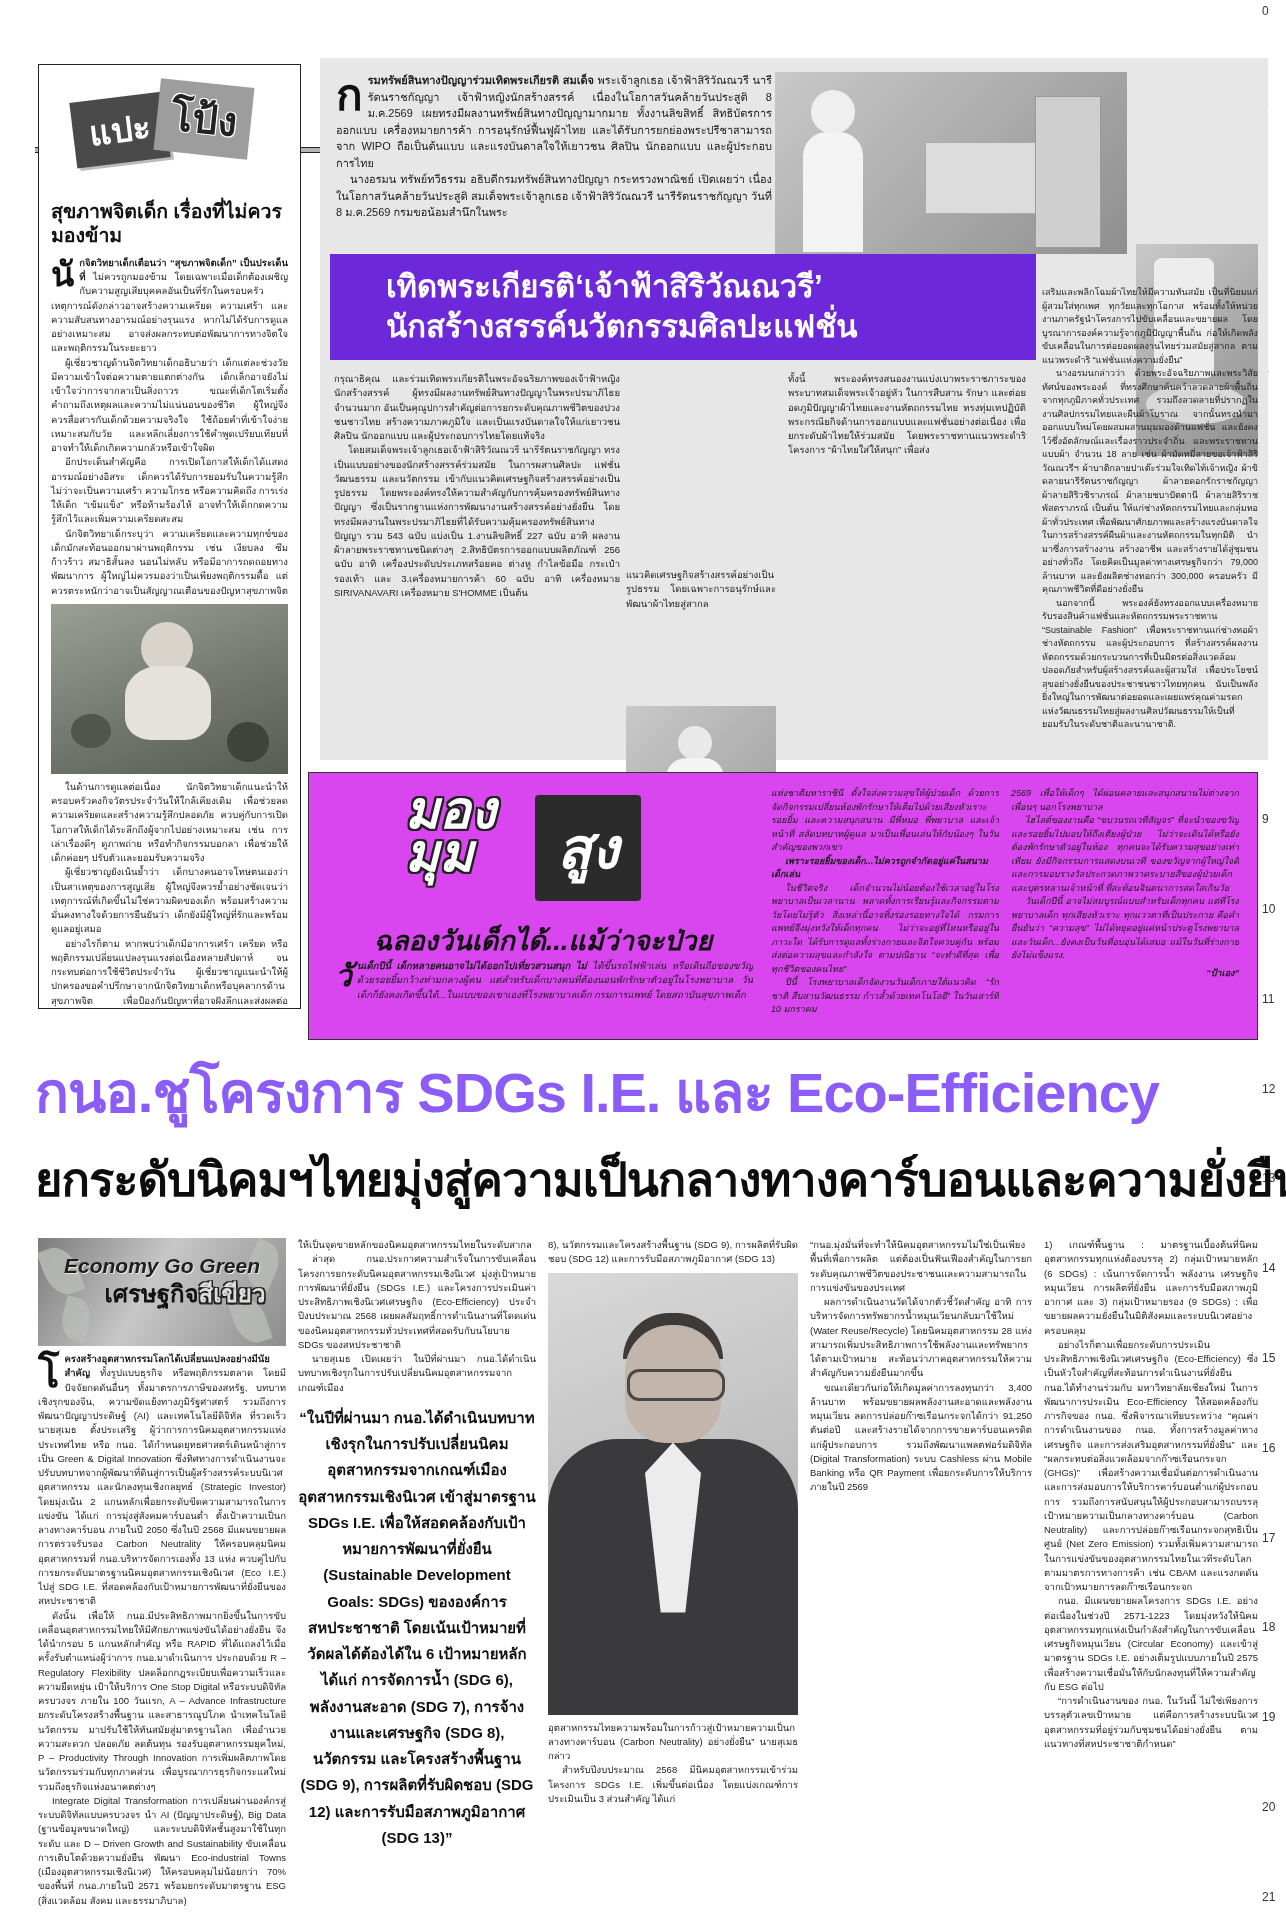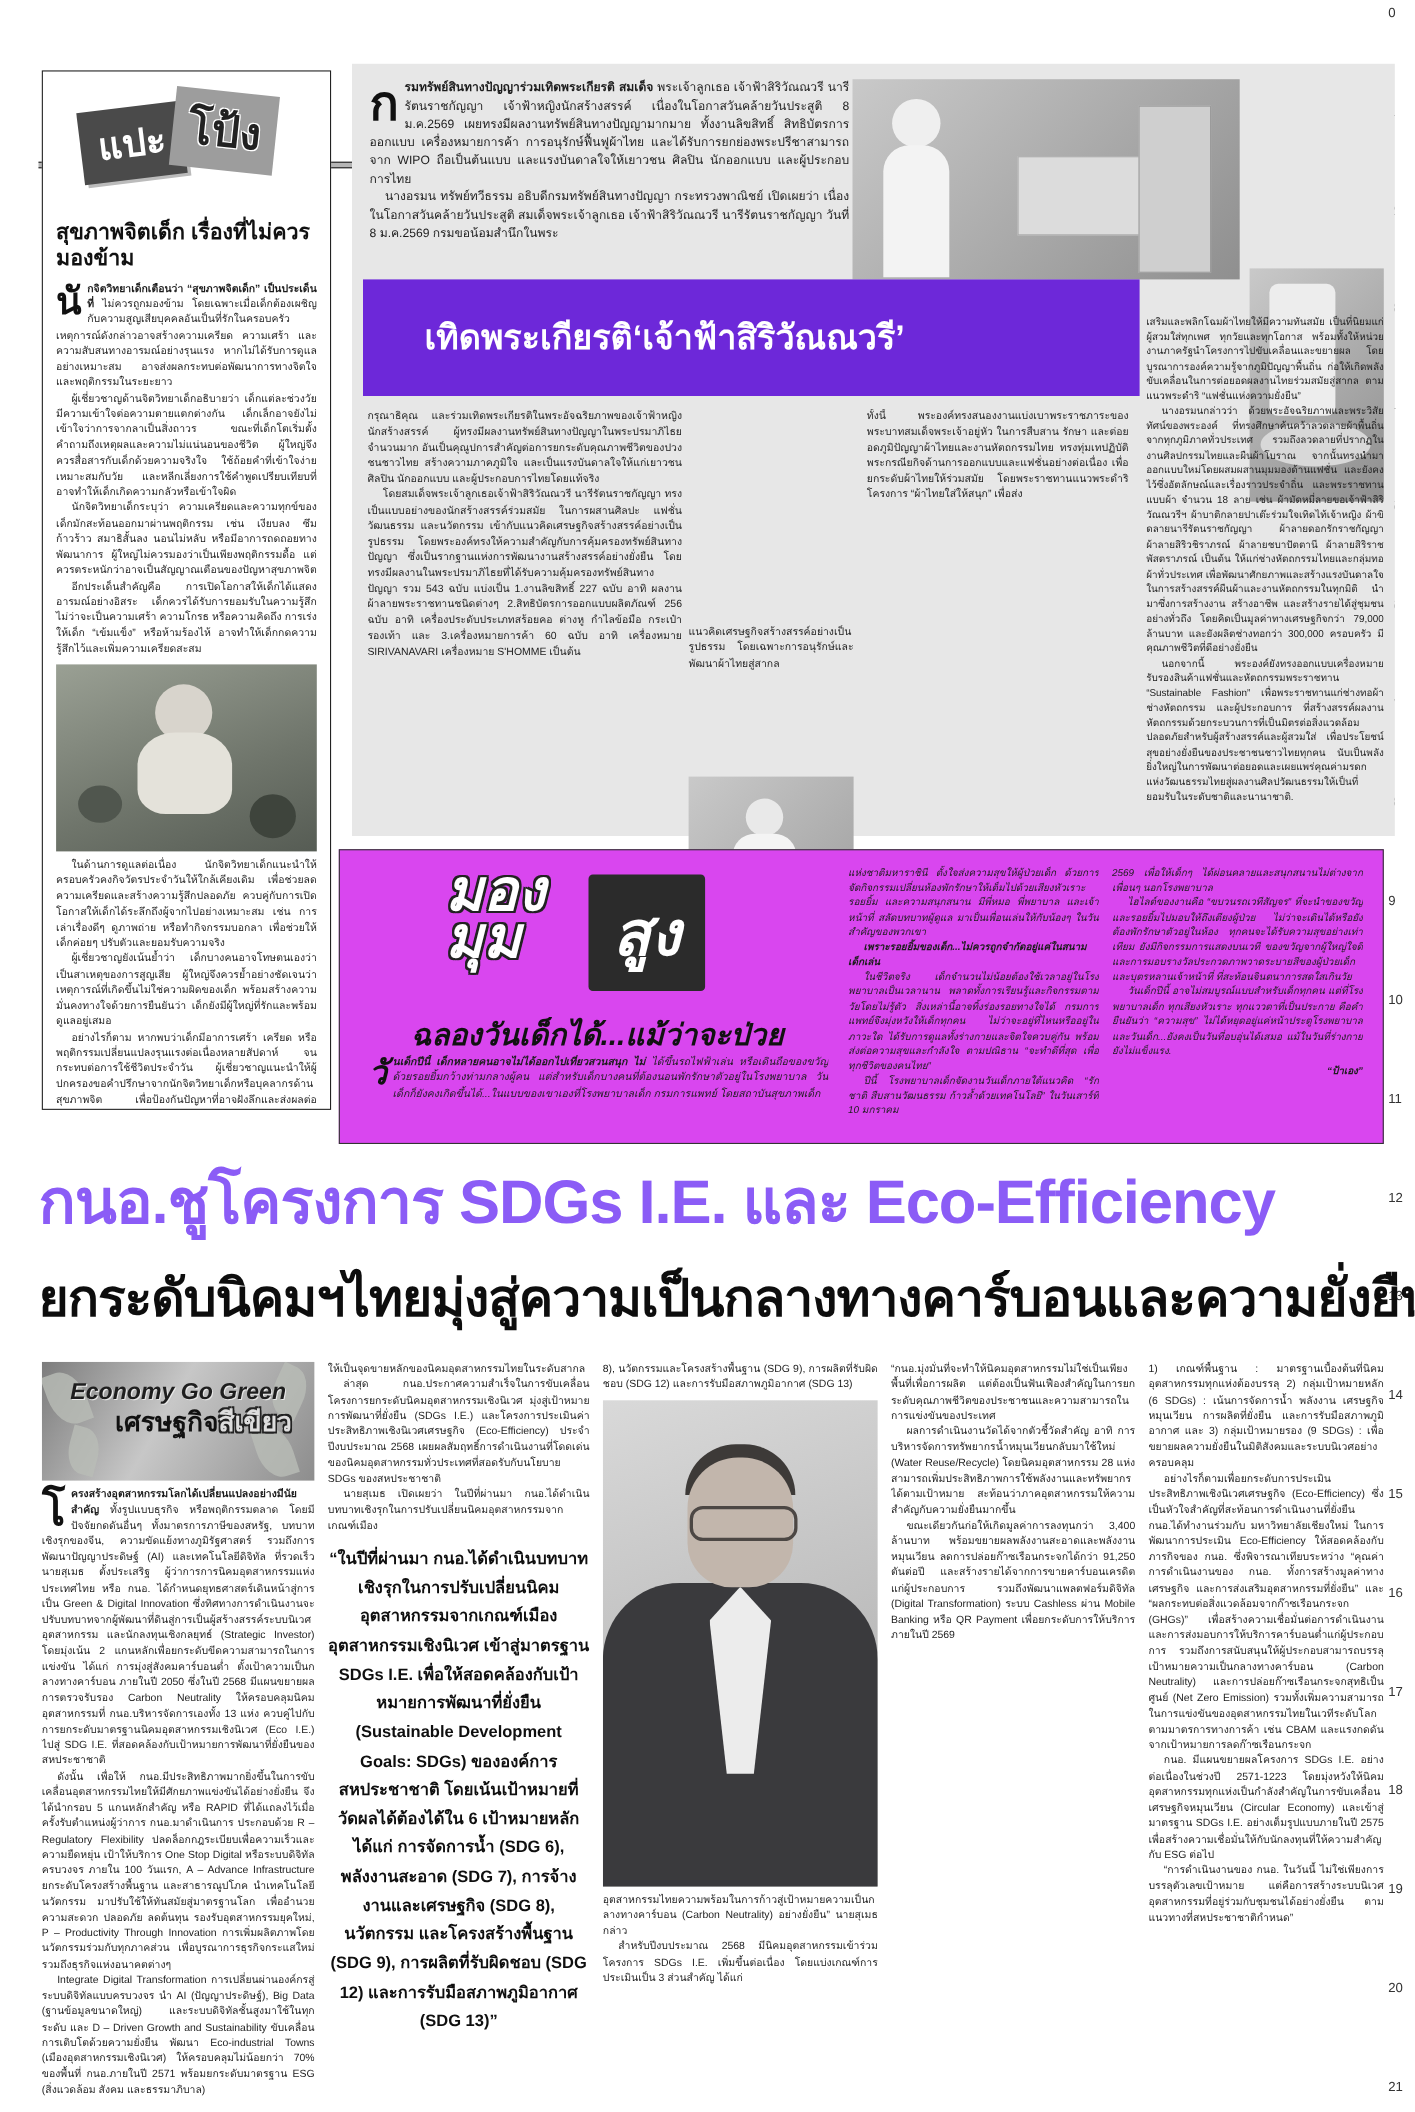--- a/index.html
+++ b/index.html
@@ -135,22 +135,22 @@
       <span class="pp-b">โป้ง</span>
     </div>
     <div class="pp-head">สุขภาพจิตเด็ก เรื่องที่ไม่ควรมองข้าม</div>
     <div class="bt">
       <p class="noind">
         <span class="dropcap">นั</span>
         <span class="leadbold">กจิตวิทยาเด็กเตือนว่า “สุขภาพจิตเด็ก” เป็นประเด็นที่</span>
         <span>ไม่ควรถูกมองข้าม โดยเฉพาะเมื่อเด็กต้องเผชิญกับความสูญเสียบุคคลอันเป็นที่รักในครอบครัว เหตุการณ์ดังกล่าวอาจสร้างความเครียด ความเศร้า และความสับสนทางอารมณ์อย่างรุนแรง หากไม่ได้รับการดูแลอย่างเหมาะสม อาจส่งผลกระทบต่อพัฒนาการทางจิตใจและพฤติกรรมในระยะยาว</span>
       </p>
       <p>ผู้เชี่ยวชาญด้านจิตวิทยาเด็กอธิบายว่า เด็กแต่ละช่วงวัยมีความเข้าใจต่อความตายแตกต่างกัน เด็กเล็กอาจยังไม่เข้าใจว่าการจากลาเป็นสิ่งถาวร ขณะที่เด็กโตเริ่มตั้งคำถามถึงเหตุผลและความไม่แน่นอนของชีวิต ผู้ใหญ่จึงควรสื่อสารกับเด็กด้วยความจริงใจ ใช้ถ้อยคำที่เข้าใจง่าย เหมาะสมกับวัย และหลีกเลี่ยงการใช้คำพูดเปรียบเทียบที่อาจทำให้เด็กเกิดความกลัวหรือเข้าใจผิด</p>
+      <p>อีกประเด็นสำคัญคือ การเปิดโอกาสให้เด็กได้แสดงอารมณ์อย่างอิสระ เด็กควรได้รับการยอมรับในความรู้สึก ไม่ว่าจะเป็นความเศร้า ความโกรธ หรือความคิดถึง การเร่งให้เด็ก “เข้มแข็ง” หรือห้ามร้องไห้ อาจทำให้เด็กกดความรู้สึกไว้และเพิ่มความเครียดสะสม</p>
       <p>นักจิตวิทยาเด็กระบุว่า ความเครียดและความทุกข์ของเด็กมักสะท้อนออกมาผ่านพฤติกรรม เช่น เงียบลง ซึม ก้าวร้าว สมาธิสั้นลง นอนไม่หลับ หรือมีอาการถดถอยทางพัฒนาการ ผู้ใหญ่ไม่ควรมองว่าเป็นเพียงพฤติกรรมดื้อ แต่ควรตระหนักว่าอาจเป็นสัญญาณเตือนของปัญหาสุขภาพจิต</p>
-      <p>อีกประเด็นสำคัญคือ การเปิดโอกาสให้เด็กได้แสดงอารมณ์อย่างอิสระ เด็กควรได้รับการยอมรับในความรู้สึก ไม่ว่าจะเป็นความเศร้า ความโกรธ หรือความคิดถึง การเร่งให้เด็ก “เข้มแข็ง” หรือห้ามร้องไห้ อาจทำให้เด็กกดความรู้สึกไว้และเพิ่มความเครียดสะสม</p>
       <div class="photo photo-child">
         <div class="blob" style="left:90px;top:18px;width:52px;height:52px;background:#d8d4cc;"></div>
         <div class="blob" style="left:74px;top:62px;width:86px;height:74px;background:#e4e2da;border-radius:40% 40% 30% 30%;"></div>
         <div class="blob" style="left:20px;top:110px;width:40px;height:34px;background:#50564e;"></div>
         <div class="blob" style="left:176px;top:118px;width:42px;height:40px;background:#3e443c;"></div>
       </div>
       <p>ในด้านการดูแลต่อเนื่อง นักจิตวิทยาเด็กแนะนำให้ครอบครัวคงกิจวัตรประจำวันให้ใกล้เคียงเดิม เพื่อช่วยลดความเครียดและสร้างความรู้สึกปลอดภัย ควบคู่กับการเปิดโอกาสให้เด็กได้ระลึกถึงผู้จากไปอย่างเหมาะสม เช่น การเล่าเรื่องดีๆ ดูภาพถ่าย หรือทำกิจกรรมบอกลา เพื่อช่วยให้เด็กค่อยๆ ปรับตัวและยอมรับความจริง</p>
       <p>ผู้เชี่ยวชาญยังเน้นย้ำว่า เด็กบางคนอาจโทษตนเองว่าเป็นสาเหตุของการสูญเสีย ผู้ใหญ่จึงควรย้ำอย่างชัดเจนว่าเหตุการณ์ที่เกิดขึ้นไม่ใช่ความผิดของเด็ก พร้อมสร้างความมั่นคงทางใจด้วยการยืนยันว่า เด็กยังมีผู้ใหญ่ที่รักและพร้อมดูแลอยู่เสมอ</p>
       <p>อย่างไรก็ตาม หากพบว่าเด็กมีอาการเศร้า เครียด หรือพฤติกรรมเปลี่ยนแปลงรุนแรงต่อเนื่องหลายสัปดาห์ จนกระทบต่อการใช้ชีวิตประจำวัน ผู้เชี่ยวชาญแนะนำให้ผู้ปกครองขอคำปรึกษาจากนักจิตวิทยาเด็กหรือบุคลากรด้านสุขภาพจิต เพื่อป้องกันปัญหาที่อาจฝังลึกและส่งผลต่อคุณภาพชีวิตในอนาคต.</p>
     </div>
@@ -172,20 +172,21 @@
       <div class="fig" style="left:150px;top:70px;width:120px;height:70px;background:#dcdcdc;border:1px solid #aaa;"></div>
       <div class="fig" style="left:260px;top:24px;width:64px;height:150px;background:#cfcfcf;border:1px solid #9b9b9b;"></div>
     </div>
     <div class="abs photo ph-fashion2">
       <div class="fig" style="left:18px;top:14px;width:60px;height:120px;background:#ededed;border-radius:8px;"></div>
       <div class="fig" style="left:10px;top:140px;width:100px;height:40px;background:#d8d8d8;border-radius:50%;"></div>
     </div>
 
     <div class="banner">
       <div>เทิดพระเกียรติ‘เจ้าฟ้าสิริวัณณวรี’</div>
+      <div>นักสร้างสรรค์นวัตกรรมศิลปะแฟชั่น</div>
     </div>
 
     <div class="abs bt col" style="left:14px;top:314px;width:286px;height:380px;">
       <p class="noind">กรุณาธิคุณ และร่วมเทิดพระเกียรติในพระอัจฉริยภาพของเจ้าฟ้าหญิงนักสร้างสรรค์ ผู้ทรงมีผลงานทรัพย์สินทางปัญญาในพระปรมาภิไธยจำนวนมาก อันเป็นคุณูปการสำคัญต่อการยกระดับคุณภาพชีวิตของปวงชนชาวไทย สร้างความภาคภูมิใจ และเป็นแรงบันดาลใจให้แก่เยาวชน ศิลปิน นักออกแบบ และผู้ประกอบการไทยโดยแท้จริง</p>
       <p>โดยสมเด็จพระเจ้าลูกเธอเจ้าฟ้าสิริวัณณวรี นารีรัตนราชกัญญา ทรงเป็นแบบอย่างของนักสร้างสรรค์ร่วมสมัย ในการผสานศิลปะ แฟชั่น วัฒนธรรม และนวัตกรรม เข้ากับแนวคิดเศรษฐกิจสร้างสรรค์อย่างเป็นรูปธรรม โดยพระองค์ทรงให้ความสำคัญกับการคุ้มครองทรัพย์สินทางปัญญา ซึ่งเป็นรากฐานแห่งการพัฒนางานสร้างสรรค์อย่างยั่งยืน โดยทรงมีผลงานในพระปรมาภิไธยที่ได้รับความคุ้มครองทรัพย์สินทางปัญญา รวม 543 ฉบับ แบ่งเป็น 1.งานลิขสิทธิ์ 227 ฉบับ อาทิ ผลงานผ้าลายพระราชทานชนิดต่างๆ 2.สิทธิบัตรการออกแบบผลิตภัณฑ์ 256 ฉบับ อาทิ เครื่องประดับประเภทสร้อยคอ ต่างหู กำไลข้อมือ กระเป๋า รองเท้า และ 3.เครื่องหมายการค้า 60 ฉบับ อาทิ เครื่องหมาย SIRIVANAVARI เครื่องหมาย S'HOMME เป็นต้น</p>
     </div>
 
     <div class="abs photo ph-vanity">
       <div class="fig" style="left:52px;top:20px;width:34px;height:34px;border-radius:50%;background:#e9e9e9;"></div>
       <div class="fig" style="left:40px;top:52px;width:58px;height:110px;border-radius:20px 20px 0 0;background:#f4f4f4;"></div>

